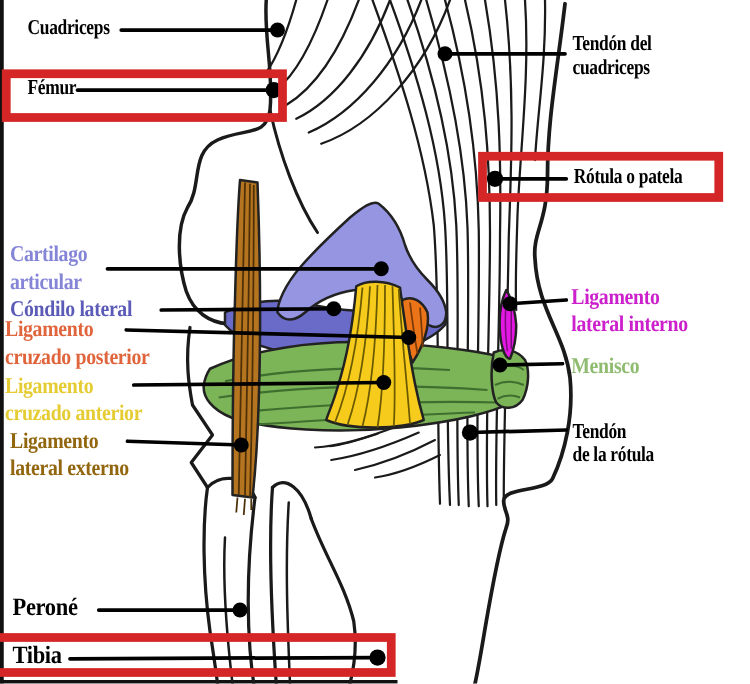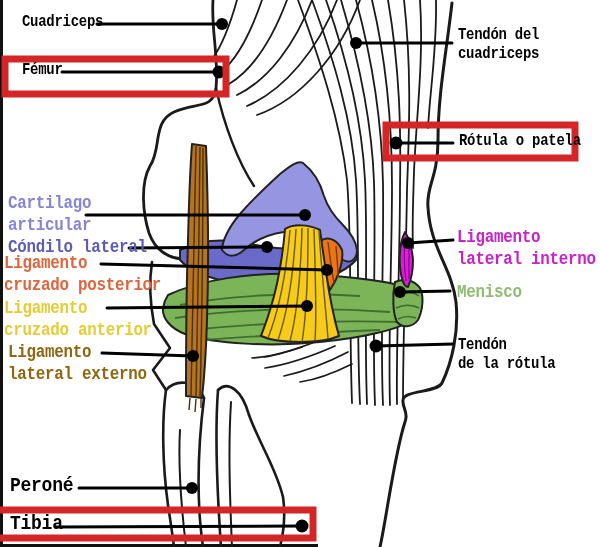--- a/index.html
+++ b/index.html
@@ -1,17 +1,17 @@
 <!DOCTYPE html>
 <html><head>
 <meta charset="utf-8">
 <style>
   html,body{margin:0;padding:0;background:#fff;}
   #stage{position:relative;width:600px;height:547px;background:#ffffff;overflow:hidden;
-         font-family:Liberation Mono, monospace;}
+         font-family:Liberation Serif, serif;}
   #art{position:absolute;left:0;top:0;}
   .lbl{position:absolute;font-weight:bold;white-space:nowrap;color:#000;
        font-size:17px;line-height:19px;transform:scaleX(0.82);transform-origin:left top;
        letter-spacing:-0.3px;}
   .lbl-col{font-size:18px;line-height:22px;transform:scaleX(0.88);transform-origin:left top;}
   .lbl-big{font-size:20px;line-height:22px;transform:scaleX(0.9);transform-origin:left top;}
   .c-cartilago{color:#8585d8;}
   .c-condilo{color:#5c5cb8;}
   .c-cruzpost{color:#e0653c;}
   .c-cruzant{color:#e6cc33;}

